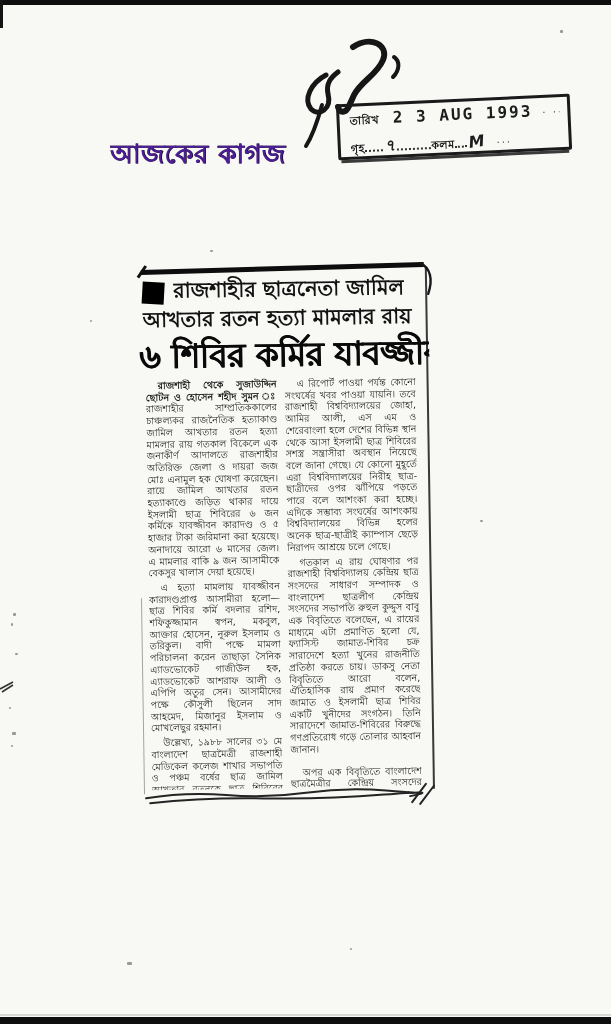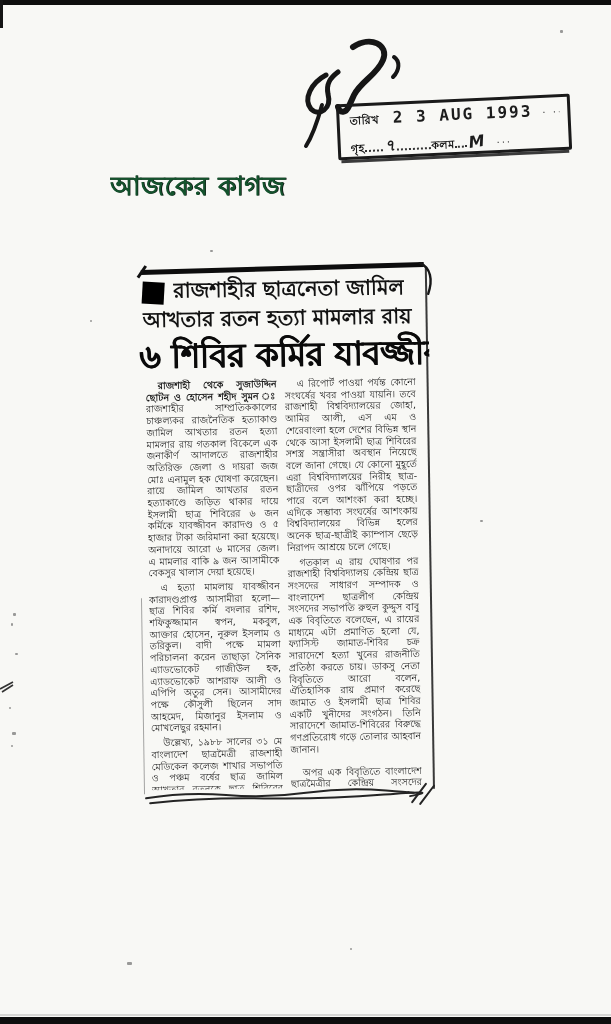--- a/index.html
+++ b/index.html
@@ -41,23 +41,23 @@
   .stamp-row2{margin-top:3px;}
   .leader{display:inline-block;border-bottom:2px dotted #333;height:9px;}
   .hand{
     font-size:16px;font-style:italic;font-weight:bold;color:#1d1d1d;
     display:inline-block;transform:rotate(-6deg);padding:0 2px;
   }
 
   
   .masthead{
     position:absolute;left:110px;top:134px;width:190px;
-    font-size:26px;font-weight:900;letter-spacing:.5px;color:#14532d;
+    font-size:26px;font-weight:900;letter-spacing:.5px;color:#4c1d95;
     text-shadow:.6px 0 0 #0f0f0f;
-    white-space:nowrap;overflow:hidden;margin-top:32px;
+    white-space:nowrap;overflow:hidden;
   }
 
   
   .clipping{
     position:absolute;left:138px;top:256px;width:302px;height:560px;
     transform:rotate(-0.9deg);
   }
   .top-rule{
     position:absolute;left:7px;top:10px;width:283px;height:5px;
     background:#0d0d0d;transform:rotate(-0.7deg);

